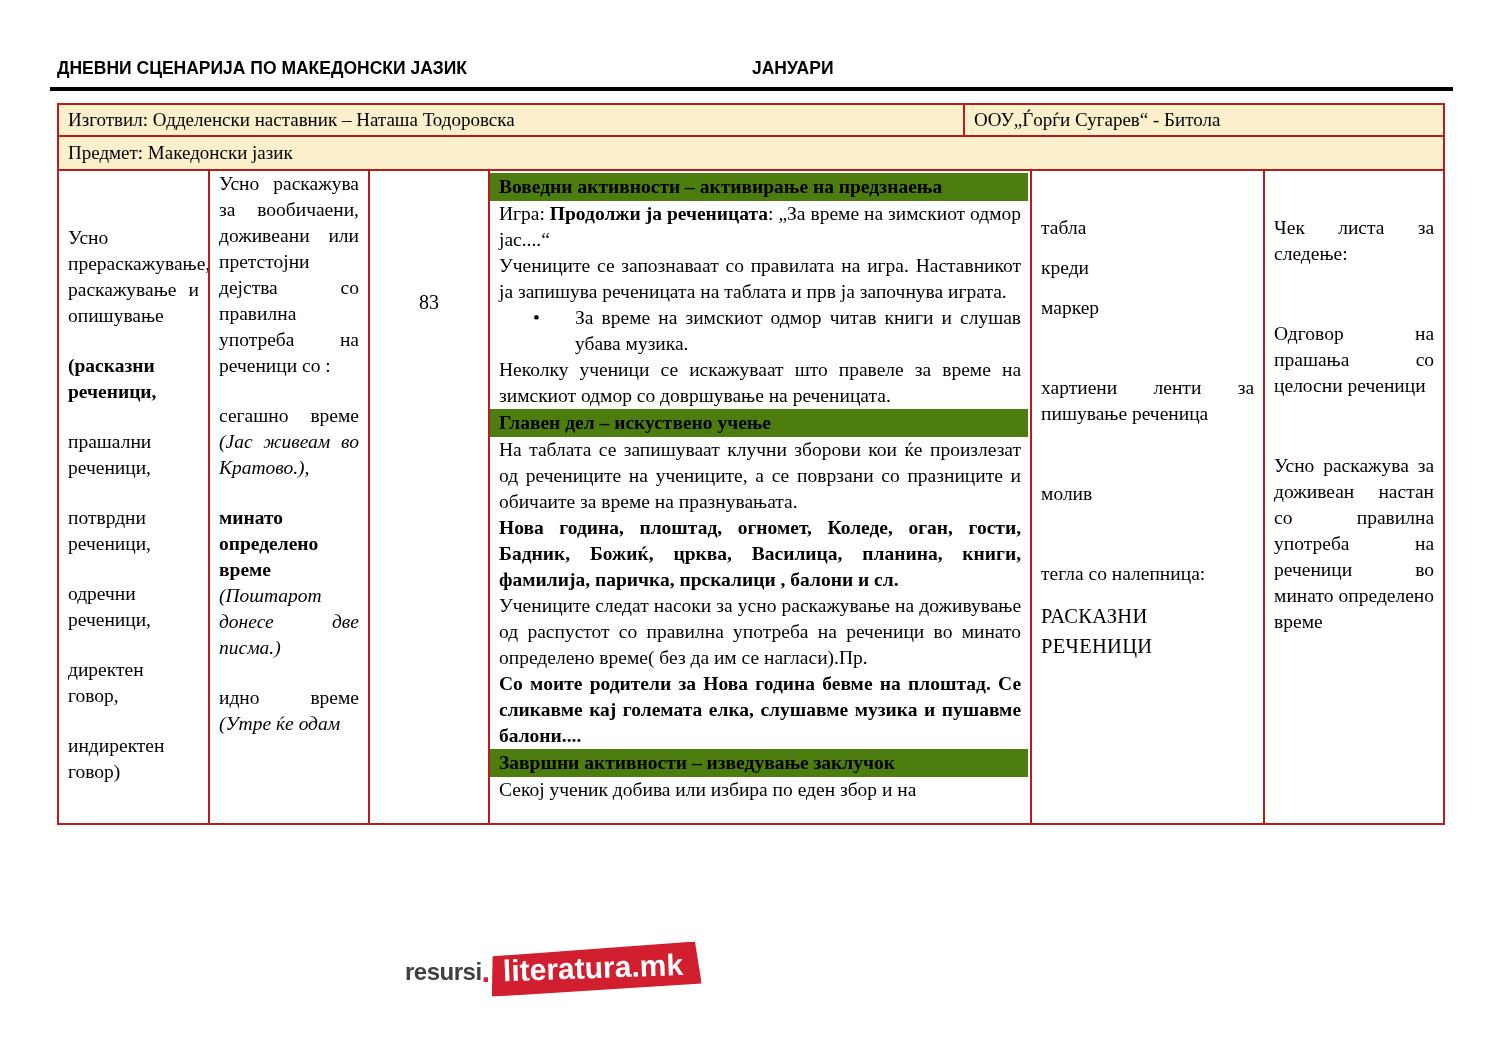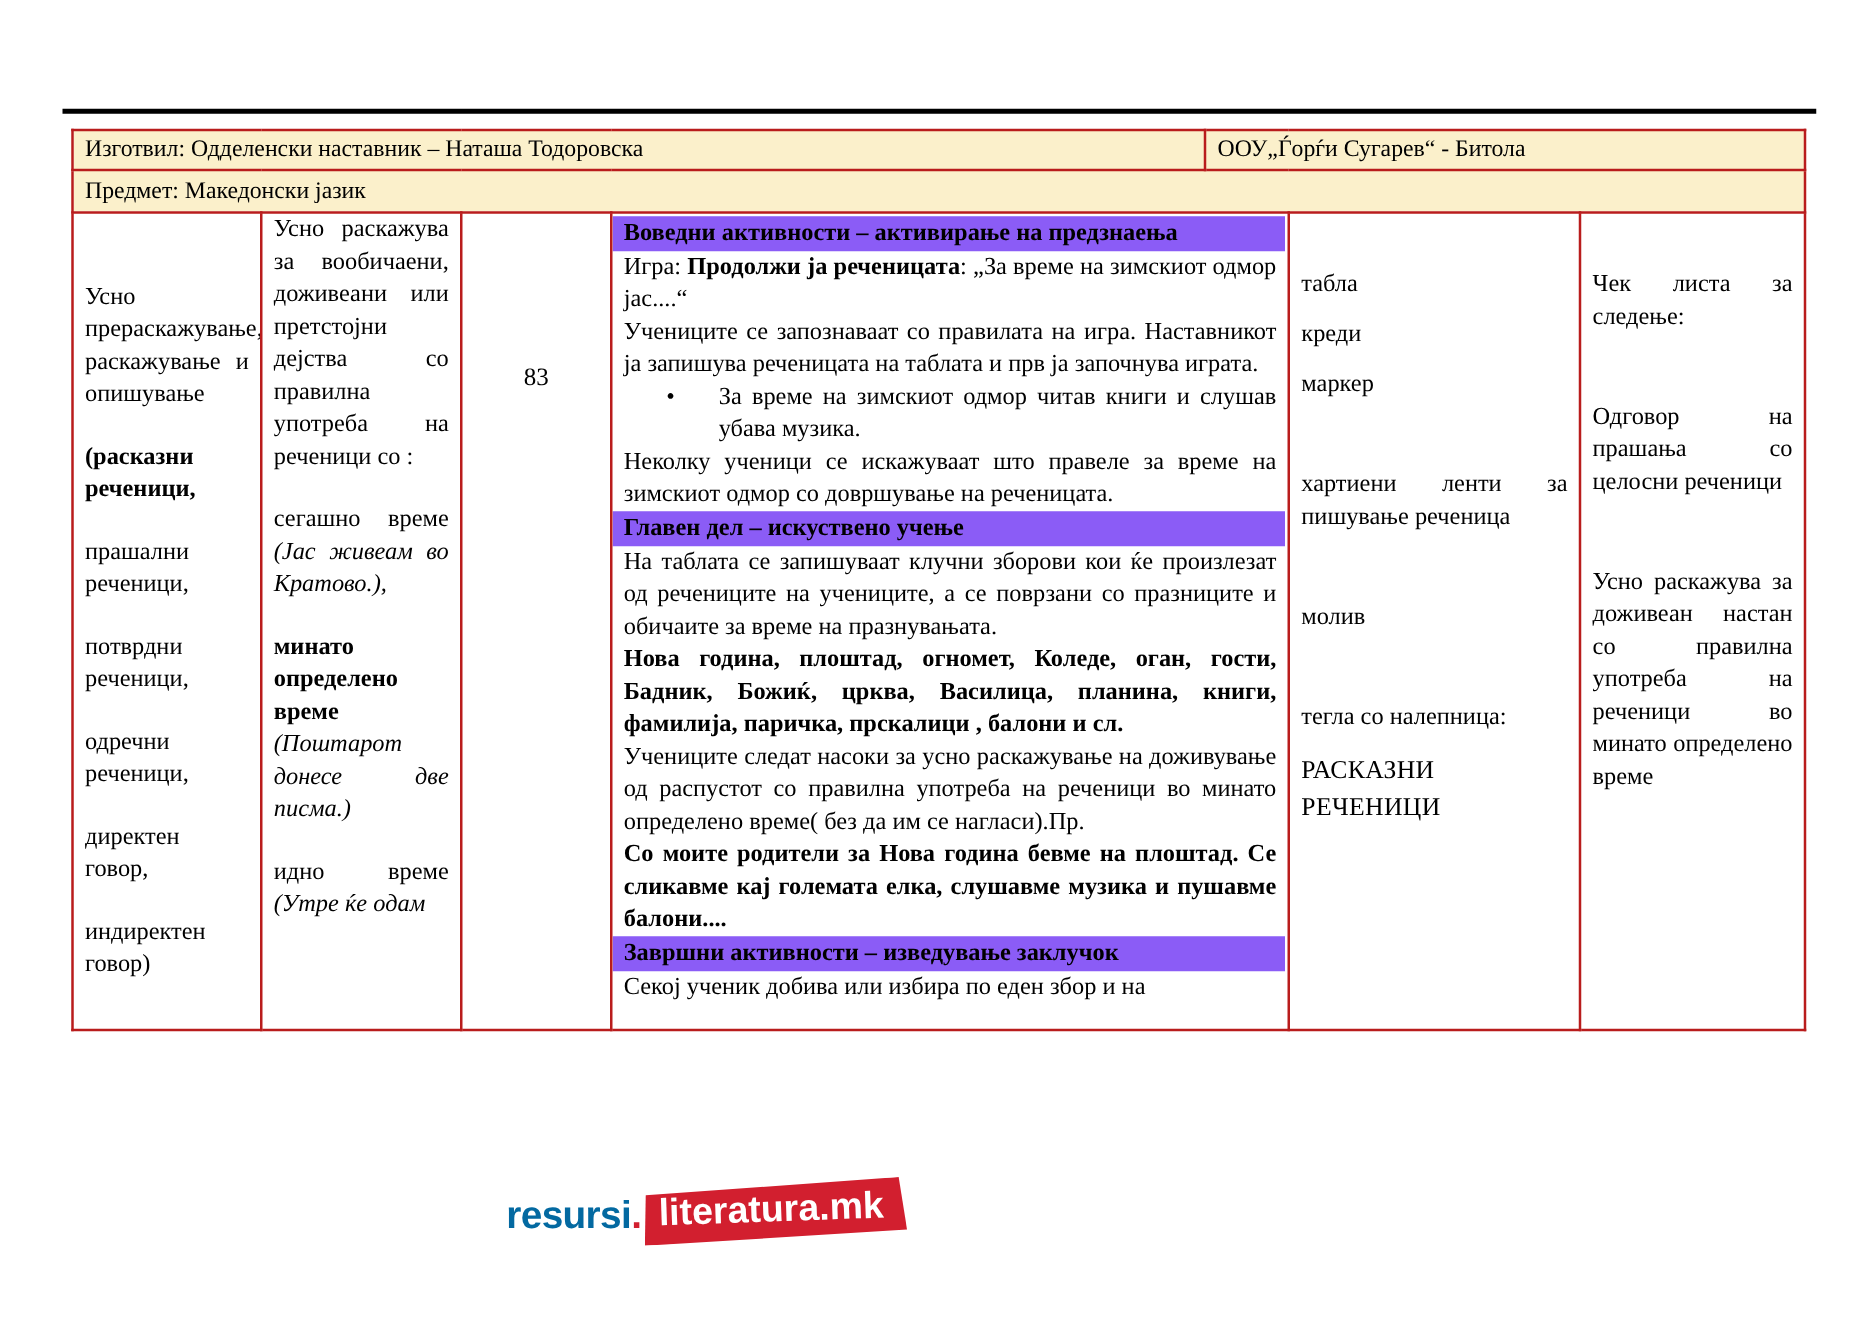--- a/index.html
+++ b/index.html
@@ -32,43 +32,47 @@
   .cc-scenario{padding-top:2px;}
   .cc-resources{padding-top:44px;}
   .cc-monitoring{padding-top:44px;}
 
   .para{margin:0;}
   .cc-contents .para{margin-bottom:24px;}
   .cc-standards .para{margin-bottom:24px;}
   .cc-resources .para{margin-bottom:14px;}
   .cc-monitoring .para{margin-bottom:14px;}
   .para.blank{height:26px;}
-  .para.heading{background:#8b5cf6;font-weight:bold;text-align:left;
+  .para.heading{background:#4d7c0f;font-weight:bold;text-align:left;
                 margin-left:-9px;margin-right:-7px;padding:1px 9px;}
   .para.bullet{display:flex;padding-left:34px;}
   .bm{flex:none;width:42px;}
   .bt{flex:1;text-align:justify;}
   .para.caps{font-size:20.5px;letter-spacing:.3px;line-height:30px;}
   .rb{font-weight:bold;}
   .ri{font-style:italic;}
 
   
   .logo{position:absolute;left:405px;top:948px;height:52px;
         font-family:"Liberation Sans", sans-serif;font-weight:bold;white-space:nowrap;}
-  .logo-resursi{display:inline-block;vertical-align:middle;font-size:31px;color:#0369a1;letter-spacing:-.5px;}
+  .logo-resursi{display:inline-block;vertical-align:middle;font-size:24px;color:#404040;letter-spacing:-.5px;}
   .logo-dot{display:inline-block;vertical-align:middle;font-size:31px;color:#D21F2F;}
   .logo-banner{display:inline-block;vertical-align:middle;background:#D21F2F;color:#fff;
                font-size:30px;padding:6px 18px 8px 12px;margin-left:1px;position:relative;top:-3px;
                transform:rotate(-2deg);clip-path:polygon(1% 16%,97.5% 0,100% 88%,0 100%);}
 </style>
 </head>
 <body>
 
 <div class="page">
 
+  <div class="doc-header">
+    <span class="doc-title">ДНЕВНИ СЦЕНАРИЈА ПО МАКЕДОНСКИ ЈАЗИК</span>
+    <span class="doc-month">ЈАНУАРИ</span>
+  </div>
   <div class="doc-rule"></div>
 
   <table class="plan-table">
     <colgroup>
       <col style="width:151px">
         <col style="width:160px">
         <col style="width:120px">
       <col style="width:475px">
         <col style="width:67px">
         <col style="width:233px">

